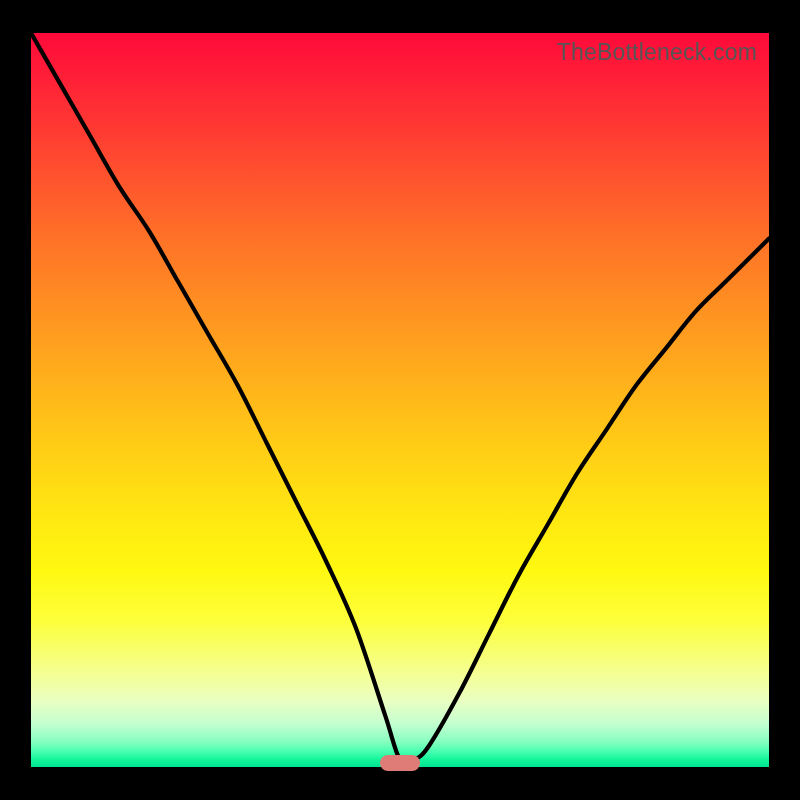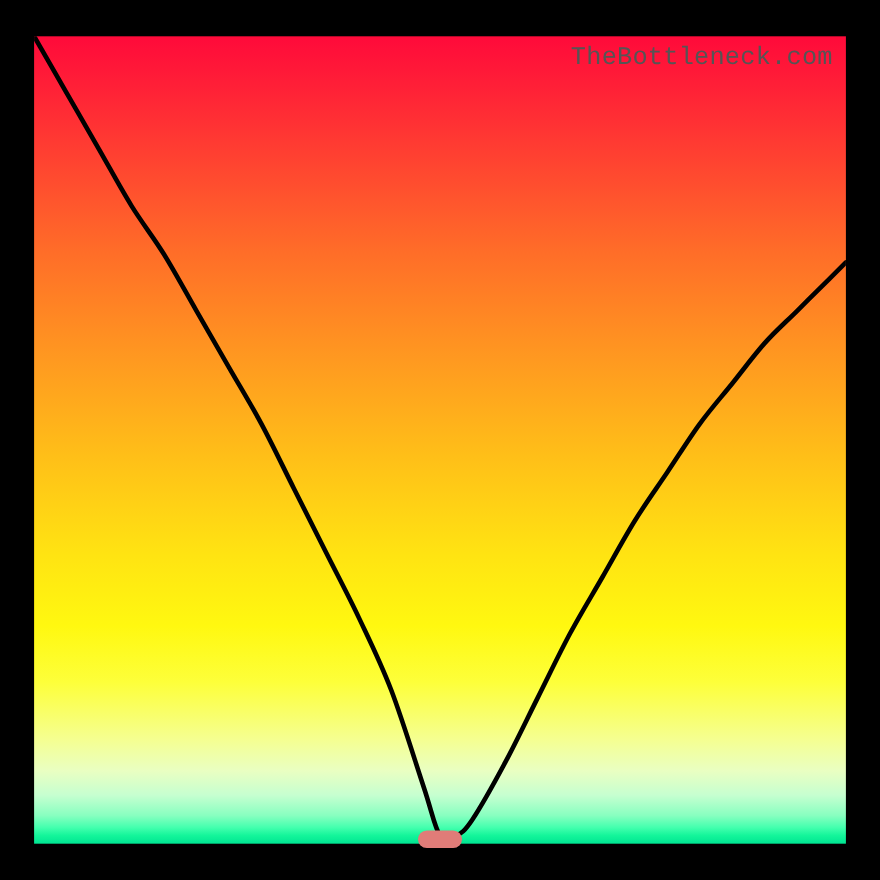--- a/index.html
+++ b/index.html
@@ -44,21 +44,20 @@
     );
   }
   .watermark {
     position: absolute;
     top: 6px;
     right: 12px;
     color: #555;
     font-size: 23px;
     font-weight: 500;
     letter-spacing: 0.2px;
-    font-family: Liberation Mono, monospace;
   }
   svg.curve {
     position: absolute;
     left: 0;
     top: 0;
     width: 738px;
     height: 734px;
   }
   .marker {
     position: absolute;

